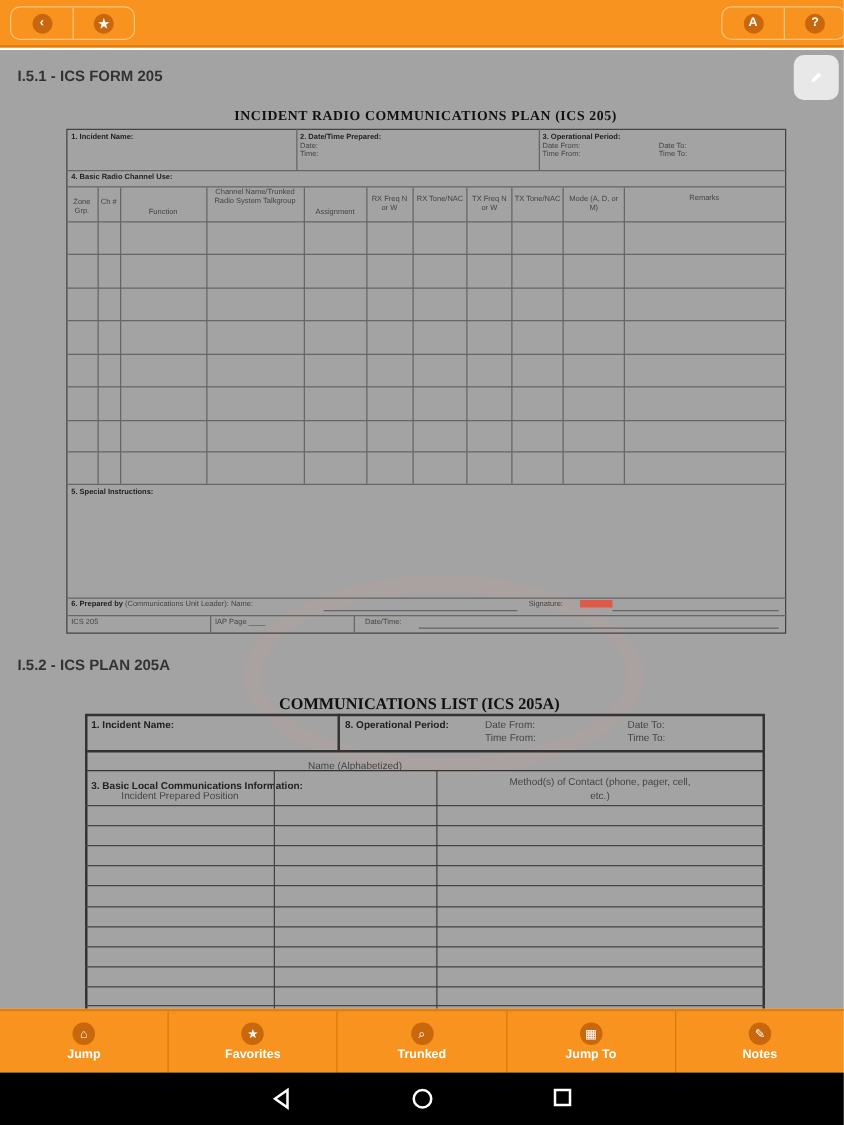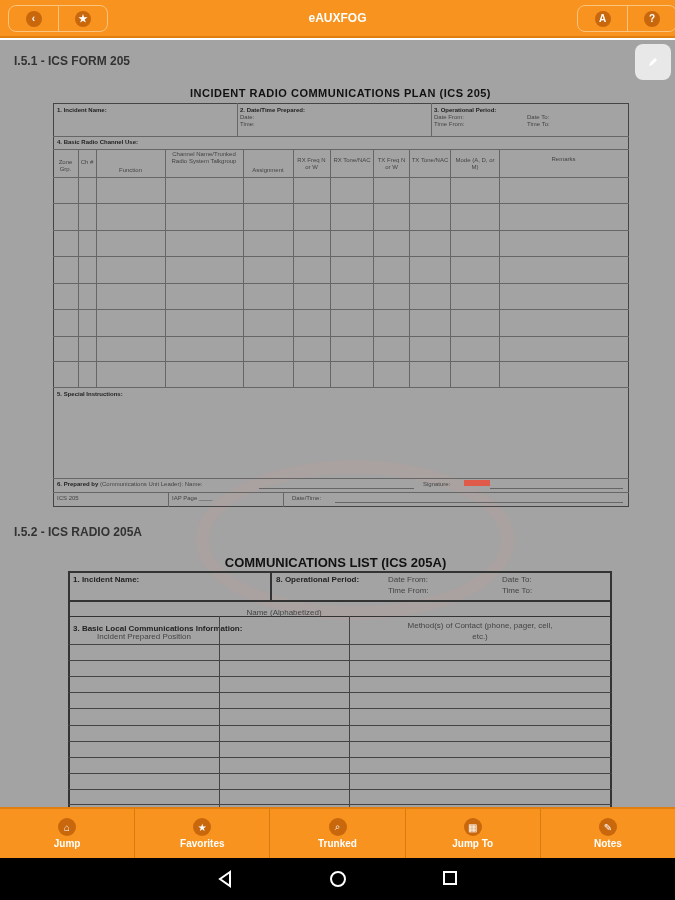--- a/index.html
+++ b/index.html
@@ -6,21 +6,21 @@
   html, body { width: 675px; height: 900px; overflow: hidden; background: #fff; font-family: "Liberation Sans", sans-serif; }
   .topbar { position: absolute; left: 0; top: 0; width: 675px; height: 38px; background: #f7931e; border-bottom: 2px solid #e07f10; }
   .btn-group { position: absolute; top: 5px; height: 27px; border: 1px solid #fbc47e; border-radius: 8px; display: flex; }
   .btn-group .gbtn { width: 49px; height: 100%; display: flex; align-items: center; justify-content: center; }
   .btn-group .gbtn + .gbtn { border-left: 1px solid #fbc47e; }
   .circ { width: 16px; height: 16px; border-radius: 50%; background: #c8670c; color: #fff; font-size: 10px; font-weight: bold; display: flex; align-items: center; justify-content: center; }
   .title { position: absolute; left: 0; right: 0; top: 11px; text-align: center; color: #fff; font-size: 12px; font-weight: bold; }
   .content { position: absolute; left: 0; top: 40px; width: 675px; height: 767px; overflow: hidden; background: #a3a3a3; }
   .section-title { position: absolute; left: 14px; font-size: 12px; font-weight: bold; color: #333; }
   .edit-fab { position: absolute; left: 635px; top: 4px; width: 36px; height: 36px; border-radius: 8px; background: #e8e8e8; display: flex; align-items: center; justify-content: center; }
-  .form-title { position: absolute; font-weight: bold; color: #111; text-align: center; }
+  .form-title { position: absolute; font-weight: bold; color: #111; text-align: center; font-family: Liberation Serif, serif; }
   .box { position: absolute; border: 1px solid #555; }
   .ln { position: absolute; background: #666; }
   .t { position: absolute; font-size: 6px; color: #444; line-height: 7px; white-space: nowrap; }
   .tb { font-weight: bold; color: #222; }
   .tc { text-align: center; white-space: normal; }
   .watermark { position: absolute; left: 195px; top: 420px; width: 320px; height: 160px; border-radius: 50%; border: 14px solid rgba(220,150,150,0.12); }
   .bottomnav { position: absolute; left: 0; top: 807px; width: 675px; height: 51px; background: #f7931e; display: flex; border-top: 2px solid #e07f10; }
   .navitem { flex: 1; display: flex; flex-direction: column; align-items: center; justify-content: center; border-left: 1px solid #d9790f; }
   .navitem:first-child { border-left: none; }
   .navicon { width: 18px; height: 18px; border-radius: 50%; background: #c8670c; color: #fff; font-size: 10px; display: flex; align-items: center; justify-content: center; margin-bottom: 2px; }
@@ -33,21 +33,20 @@
 
 <div class="topbar">
   <div class="btn-group" style="left:8px;">
     <div class="gbtn">
       <span class="circ">‹</span>
     </div>
     <div class="gbtn">
       <span class="circ">★</span>
     </div>
   </div>
-  <div class="title">eAUXFOG</div>
   <div class="btn-group" style="left:577px;">
     <div class="gbtn">
       <span class="circ">A</span>
     </div>
     <div class="gbtn">
       <span class="circ">?</span>
     </div>
   </div>
 </div>
 
@@ -129,21 +128,21 @@
     <div class="ln" style="left:53px; top:452px; width:576px; height:1px;"></div>
 
     <div class="t" style="left:57px; top:455px;">ICS 205</div>
     <div class="ln" style="left:168px; top:452px; width:1px; height:15px;"></div>
     <div class="t" style="left:172px; top:455px;">IAP Page ____</div>
     <div class="ln" style="left:283px; top:452px; width:1px; height:15px;"></div>
     <div class="t" style="left:292px; top:455px;">Date/Time:</div>
     <div class="ln" style="left:335px; top:462px; width:288px; height:1px;"></div>
   </div>
 
-  <div class="section-title" style="top:485px;">I.5.2 - ICS RADIO 205A</div>
+  <div class="section-title" style="top:485px;">I.5.2 - ICS PLAN 205A</div>
 
   <div>
     <div class="form-title" style="left:64px; width:543px; top:515px; font-size:13px;">COMMUNICATIONS LIST (ICS 205A)</div>
     <div class="box" style="left:68px; top:531px; width:544px; height:240px; border:2px solid #333;"></div>
 
     <div class="ln" style="left:270px; top:531px; width:2px; height:29px; background:#333;"></div>
     <div class="ln" style="left:68px; top:560px; width:544px; height:2px; background:#333;"></div>
     <div class="t tb" style="left:73px; top:535px; font-size:8px; line-height:9px;">1. Incident Name:</div>
     <div class="t tb" style="left:276px; top:535px; font-size:8px; line-height:9px;">8. Operational Period:</div>
     <div class="t" style="left:388px; top:535px; font-size:8px; line-height:9px;">Date From:</div>

